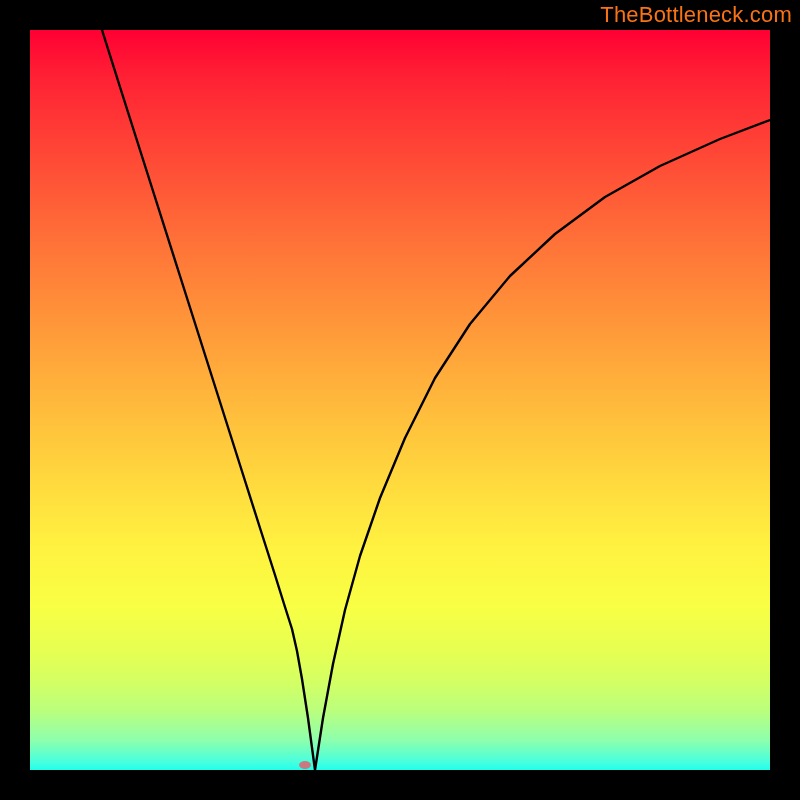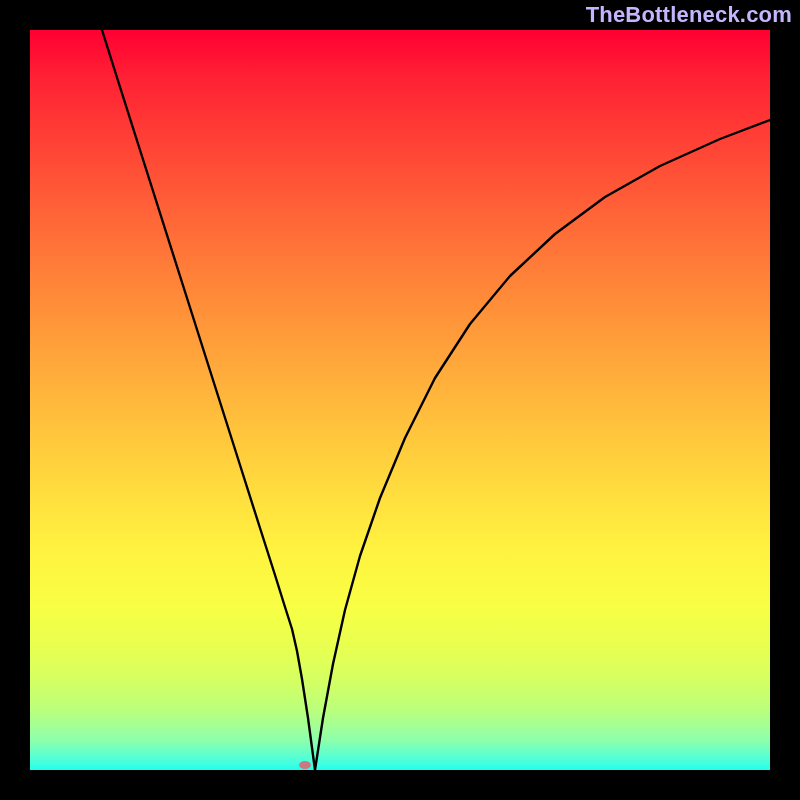--- a/index.html
+++ b/index.html
@@ -58,22 +58,22 @@
     border-radius: 6px / 4px;
     background: #c97a80;
     transform: translate(-50%, -50%);
   }
   .watermark {
     position: absolute;
     top: 2px;
     right: 8px;
     font-family: Arial, Helvetica, sans-serif;
     font-size: 22px;
-    color: #c4b5fd;
-    font-weight: 700;
+    color: #f97316;
+    font-weight: 400;
     letter-spacing: 0.2px;
   }
 </style>
 </head>
 <body>
 
 <div class="frame">
   <div class="watermark">TheBottleneck.com</div>
   <div class="plot">
     <svg viewBox="0 0 740 740" preserveAspectRatio="none">

